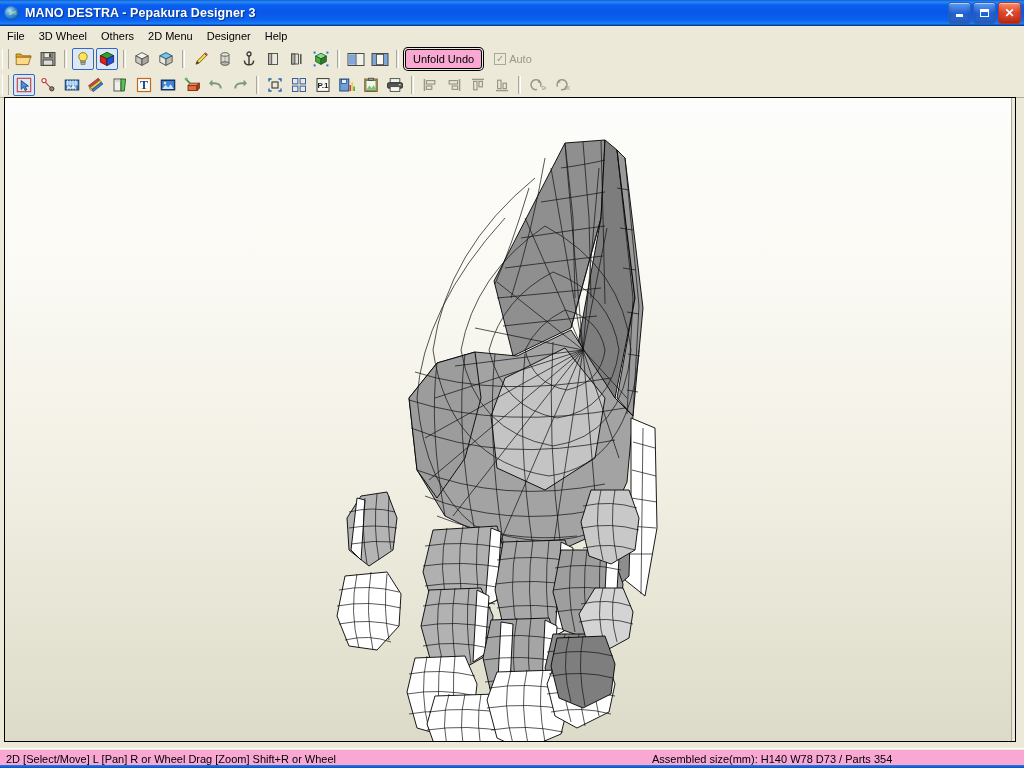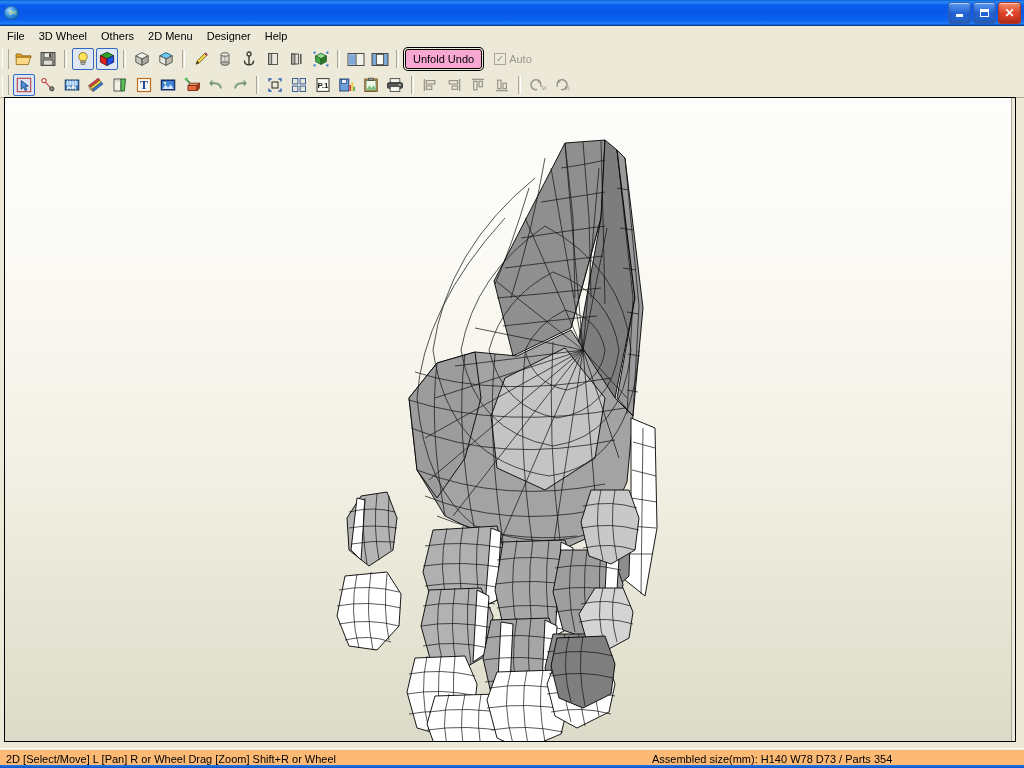--- a/index.html
+++ b/index.html
@@ -118,21 +118,21 @@
   }
   .canvas-inner{position:absolute;left:0;top:0;width:100%;height:100%;}
   .canvas-scroll-right{
     position:absolute;right:0;top:0;width:3px;height:100%;
     background:#ece9d8;border-left:1px solid #aca899;
   }
 
   
   .statusbar{
     position:absolute;left:0;top:750px;width:1024px;height:18px;
-    background:#fdba74;
+    background:#f9a8d4;
     box-sizing:border-box;
     display:flex;align-items:center;
   }
   .status-sep{
     position:absolute;left:0;top:748px;width:1024px;height:1px;background:#ffffff;
   }
   .status-cell{
     font-size:11px;color:#000;white-space:nowrap;
     padding-left:4px;line-height:16px;
   }
@@ -146,20 +146,21 @@
 </head>
 <body>
 
 <div id="app">
 
   <div class="titlebar">
     <div class="titlebar-icon">
       <div class="globe"></div>
       <div class="scissor">✄</div>
     </div>
+    <div class="title-text">MANO DESTRA - Pepakura Designer 3</div>
     <div class="title-btns">
       <div class="tbtn min">
           <span class="min-glyph"></span>
         </div>
       <div class="tbtn max">
           <span class="max-glyph"></span>
         </div>
       <div class="tbtn close">
           <span class="close-glyph">✕</span>
         </div>

